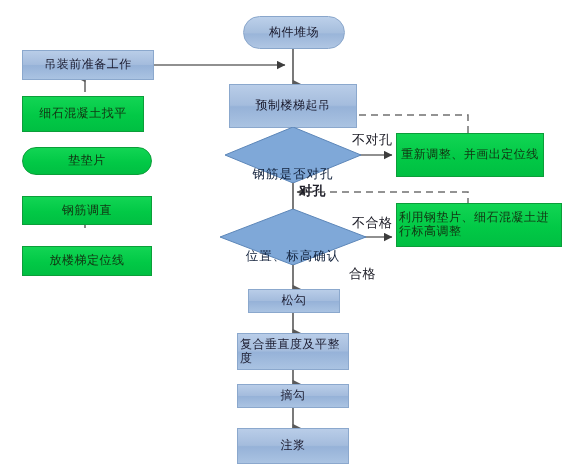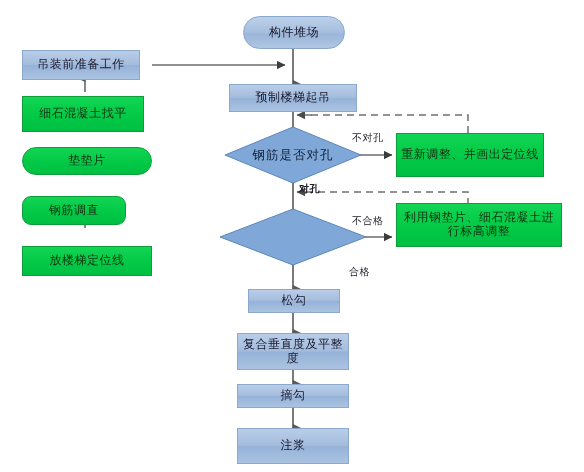--- a/index.html
+++ b/index.html
@@ -8,21 +8,21 @@
     background:#ffffff;
     font-family:"Liberation Sans","DejaVu Sans",sans-serif;
     overflow:hidden;
     position:relative;
   }
   #chart{position:absolute;left:0;top:0;width:584px;height:472px;}
   .node{
     position:absolute;
     box-sizing:border-box;
     display:flex;align-items:center;justify-content:center;
-    text-align:center;
+    text-align:left;
     color:#1a1a2e;
     font-size:12px;
     line-height:1.15;
     letter-spacing:0.5px;
     z-index:3;
     padding:5px 2px;
   }
   .proc-blue{
     background:linear-gradient(180deg,#b9cde8 0%,#a4bcdd 48%,#96b2d8 52%,#aac3e2 100%);
     border:1px solid #8ba8cd;
@@ -33,33 +33,33 @@
     color:#123312;
   }
   .terminator{
     background:linear-gradient(180deg,#bcd0ea 0%,#a6bedd 50%,#9ab5d9 55%,#b0c6e3 100%);
     border:1px solid #89a6cb;
     border-radius:22px;
   }
   .diamond-wrap{
     position:absolute;
     z-index:3;
-    display:flex;align-items:center;justify-content:center;
+    display:flex;align-items:flex-end;justify-content:center;
   }
   .diamond-wrap .dshape{
     position:absolute;left:0;top:0;width:100%;height:100%;
   }
   .diamond-wrap .dlabel{
     position:relative;z-index:2;
     font-size:12.5px;color:#11203a;letter-spacing:1px;
     white-space:nowrap;
   }
   .edge-label{
     position:absolute;
-    font-size:10px;
+    font-size:13px;
     color:#20202a;
     z-index:4;
     white-space:nowrap;
     letter-spacing:0.5px;
   }
 </style>
 </head>
 <body>
 
 <svg id="chart" viewBox="0 0 584 472">
@@ -116,65 +116,66 @@
   </g>
 
   <g stroke="#707070" stroke-width="1.5" fill="none" stroke-dasharray="7 5">
     <path d="M468 217 L468 192 L310 192"></path>
   </g>
   <g stroke="#707070" stroke-width="1.5" fill="none">
     <line x1="312" y1="192" x2="297" y2="192" marker-end="url(#arrLeftD)"></line>
   </g>
 </svg>
 
-<div class="node proc-blue" style="left:22px;top:50px;width:118px;height:30px;">
+<div class="node proc-blue" style="left:22px;top:50px;width:132px;height:30px;">
   <span>吊装前准备工作</span>
 </div>
 
 <div class="node proc-green" style="left:22px;top:96px;width:122px;height:36px;">
   <span>细石混凝土找平</span>
 </div>
 
 <div class="node proc-green" style="left:22px;top:147px;width:130px;height:28px;border-radius:14px;">
   <span>垫垫片</span>
 </div>
 
-<div class="node proc-green" style="left:22px;top:196px;width:104px;height:29px;border-radius:9px;">
+<div class="node proc-green" style="left:22px;top:196px;width:130px;height:29px;">
   <span>钢筋调直</span>
 </div>
 
 <div class="node proc-green" style="left:22px;top:246px;width:130px;height:30px;">
   <span>放楼梯定位线</span>
 </div>
 
 <div class="node terminator" style="left:243px;top:16px;width:102px;height:33px;">
   <span>构件堆场</span>
 </div>
 
-<div class="node proc-blue" style="left:229px;top:84px;width:128px;height:28px;">
+<div class="node proc-blue" style="left:229px;top:84px;width:128px;height:44px;">
   <span>预制楼梯起吊</span>
 </div>
 
 <div class="diamond-wrap" style="left:225px;top:127px;width:136px;height:56px;">
   <svg class="dshape" viewBox="0 0 136 56" preserveAspectRatio="none">
     <polygon points="68,0 136,28 68,56 0,28" fill="#7fa8d8" stroke="#5c86b8" stroke-width="1"></polygon>
   </svg>
   <span class="dlabel">钢筋是否对孔</span>
 </div>
 <div class="edge-label" style="left:352px;top:131px;">不对孔</div>
 <div class="edge-label" style="left:299px;top:182px;font-weight:bold;">对孔</div>
 
 <div class="node proc-green" style="left:396px;top:133px;width:148px;height:44px;">
   <span class="nowrap-off">重新调整、并画出定位线</span>
 </div>
 
 <div class="diamond-wrap" style="left:220px;top:209px;width:146px;height:56px;">
   <svg class="dshape" viewBox="0 0 146 56" preserveAspectRatio="none">
     <polygon points="73,0 146,28 73,56 0,28" fill="#7fa8d8" stroke="#5c86b8" stroke-width="1"></polygon>
   </svg>
+  <span class="dlabel">位置、标高确认</span>
 </div>
 <div class="edge-label" style="left:352px;top:214px;">不合格</div>
 <div class="edge-label" style="left:301px;top:265px;margin-left:48px;">合格</div>
 
 <div class="node proc-green" style="left:396px;top:203px;width:166px;height:44px;">
   <span>利用钢垫片、细石混凝土进行标高调整</span>
 </div>
 
 <div class="node proc-blue" style="left:248px;top:289px;width:92px;height:24px;">
   <span>松勾</span>

